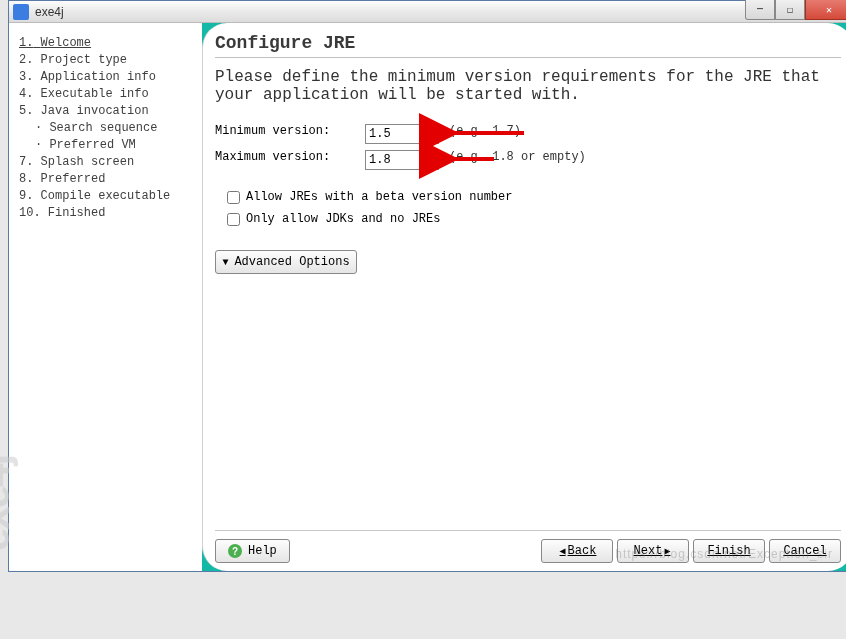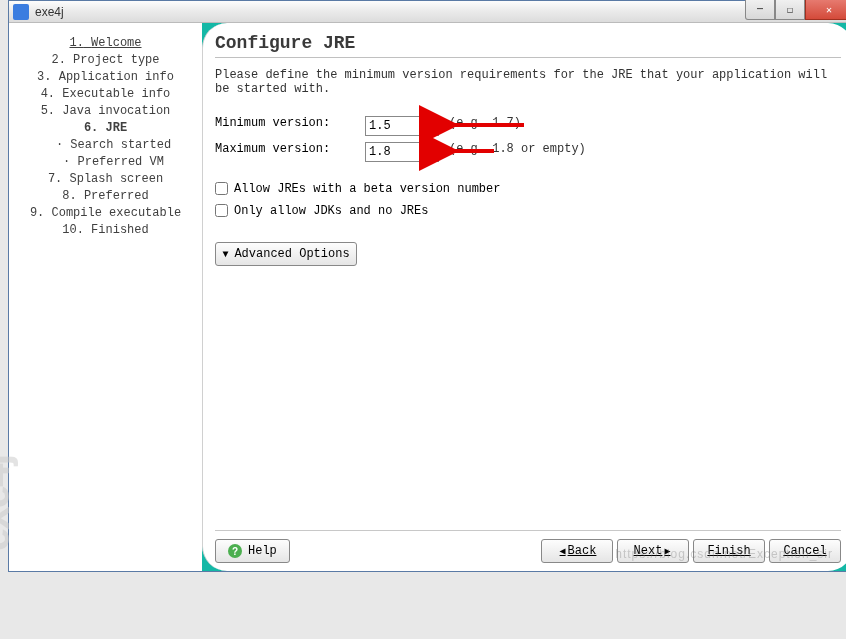--- a/index.html
+++ b/index.html
@@ -75,21 +75,20 @@
     }
     .content {
       display: flex;
       height: calc(100% - 22px);
     }
     .sidebar {
       width: 193px;
       background: #fff;
       padding: 12px 10px;
       position: relative;
-      text-align: center;
     }
     .sidebar-list {
       list-style: none;
     }
     .sidebar-list li {
       padding: 1px 0;
       font-family: "Courier New", monospace;
       font-size: 12px;
       color: #404040;
       line-height: 15px;
@@ -138,21 +137,21 @@
       color: #3a3a3a;
       margin-bottom: 4px;
     }
     .title-divider {
       border: none;
       border-top: 1px solid #c0c0c0;
       margin-bottom: 10px;
     }
     .description {
       font-family: "Courier New", monospace;
-      font-size: 12px;
+      font-size: 16px;
       color: #333;
       margin-bottom: 20px;
     }
     .form-row {
       display: flex;
       align-items: flex-start;
       margin-bottom: 6px;
       font-family: "Courier New", monospace;
       font-size: 12px;
       position: relative;
@@ -174,21 +173,23 @@
     }
     .arrow-annotation {
       position: absolute;
       pointer-events: none;
     }
     .arrow-annotation svg {
       overflow: visible;
     }
     .checkbox-row {
       display: flex;
+      align-items: center;
       margin-top: 14px;
+      margin-left: 12px;
       font-family: "Courier New", monospace;
       font-size: 12px;
     }
     .checkbox-row input {
       margin-right: 6px;
       width: 13px;
       height: 13px;
     }
     .adv-button {
       margin-top: 24px;
@@ -291,22 +292,21 @@
   </div>
 
   <div class="content">
     <div class="sidebar">
       <ul class="sidebar-list">
         <li><span class="underlined"><span>1.</span> <span>Welcome</span></span></li>
         <li><span>2.</span> <span>Project type</span></li>
         <li><span>3.</span> <span>Application info</span></li>
         <li><span>4.</span> <span>Executable info</span></li>
         <li><span>5.</span> <span>Java invocation</span></li>
-        <li class="current"><span>6.</span> <span>JRE</span></li>
-        <li class="adv-item">· <span>Search started</span></li>
+        <li class="adv-item">· <span>Search sequence</span></li>
         <li class="adv-item">· <span>Preferred VM</span></li>
         <li><span>7.</span> <span>Splash screen</span></li>
         <li><span>8.</span> <span>Preferred</span></li>
         <li><span>9.</span> <span>Compile executable</span></li>
         <li><span>10.</span> <span>Finished</span></li>
       </ul>
       <div class="watermark">exe4j</div>
     </div>
 
     <div class="main">

